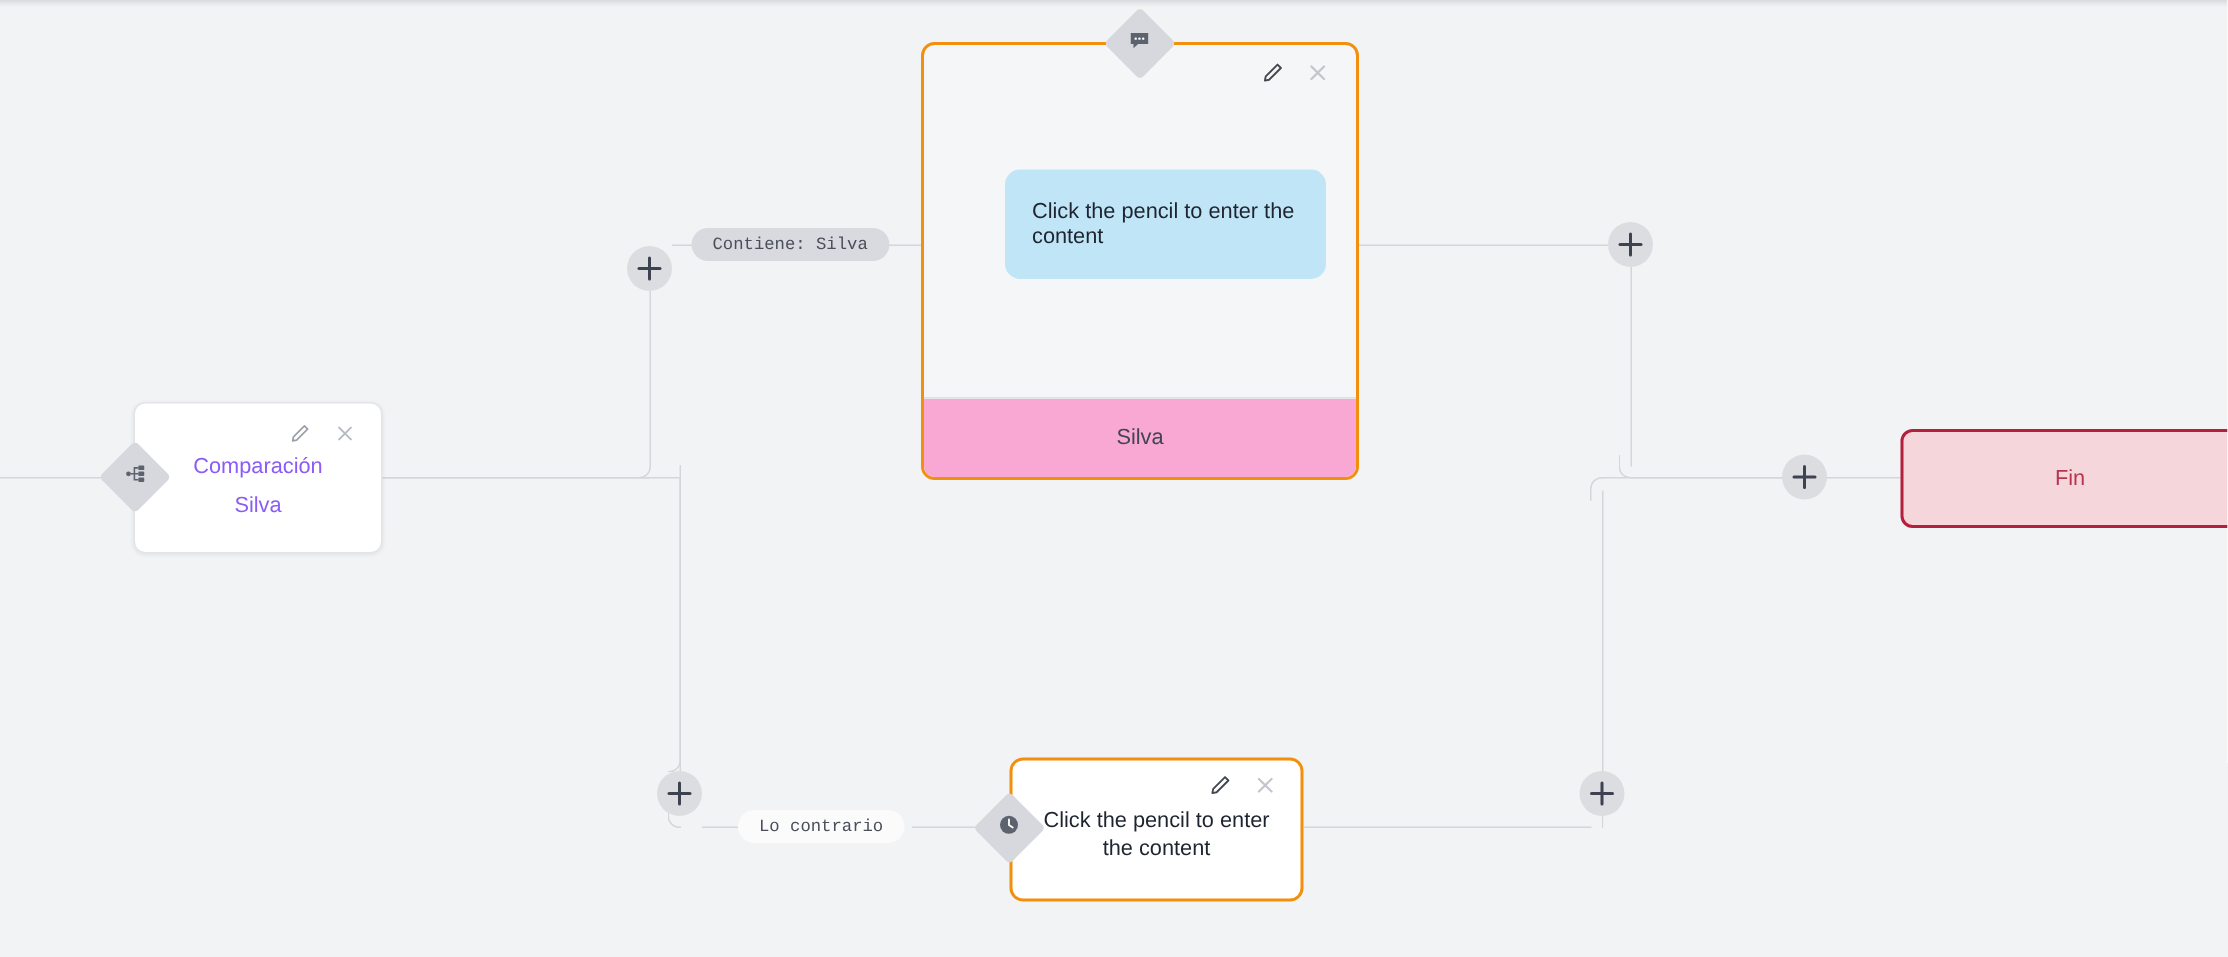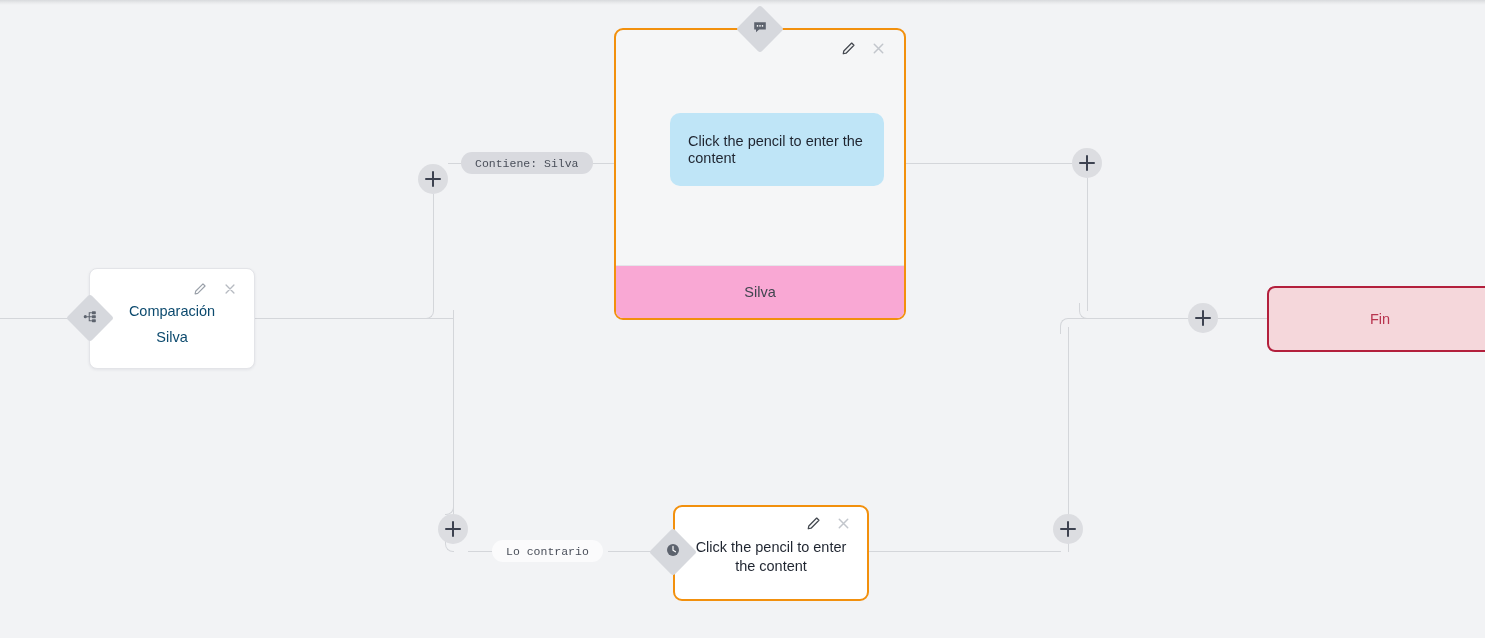--- a/index.html
+++ b/index.html
@@ -96,21 +96,21 @@
     border: 1px solid #e3e4e8;
     box-shadow: 0 1px 3px rgba(30,35,50,.07);
     display: flex;
     flex-direction: column;
     align-items: center;
     justify-content: center;
   }
   #comparison-node .cmp-title,
   #comparison-node .cmp-sub {
     font-size: 14.5px;
-    color: #0c4a6e;
+    color: #8b5cf6;
     line-height: 26px;
   }
   #comparison-node .cmp-title { margin-top: 10px; }
 
   
   .diamond {
     position: absolute;
     width: 34px; height: 34px;
     background: #d6d8dd;
     transform: rotate(45deg);

